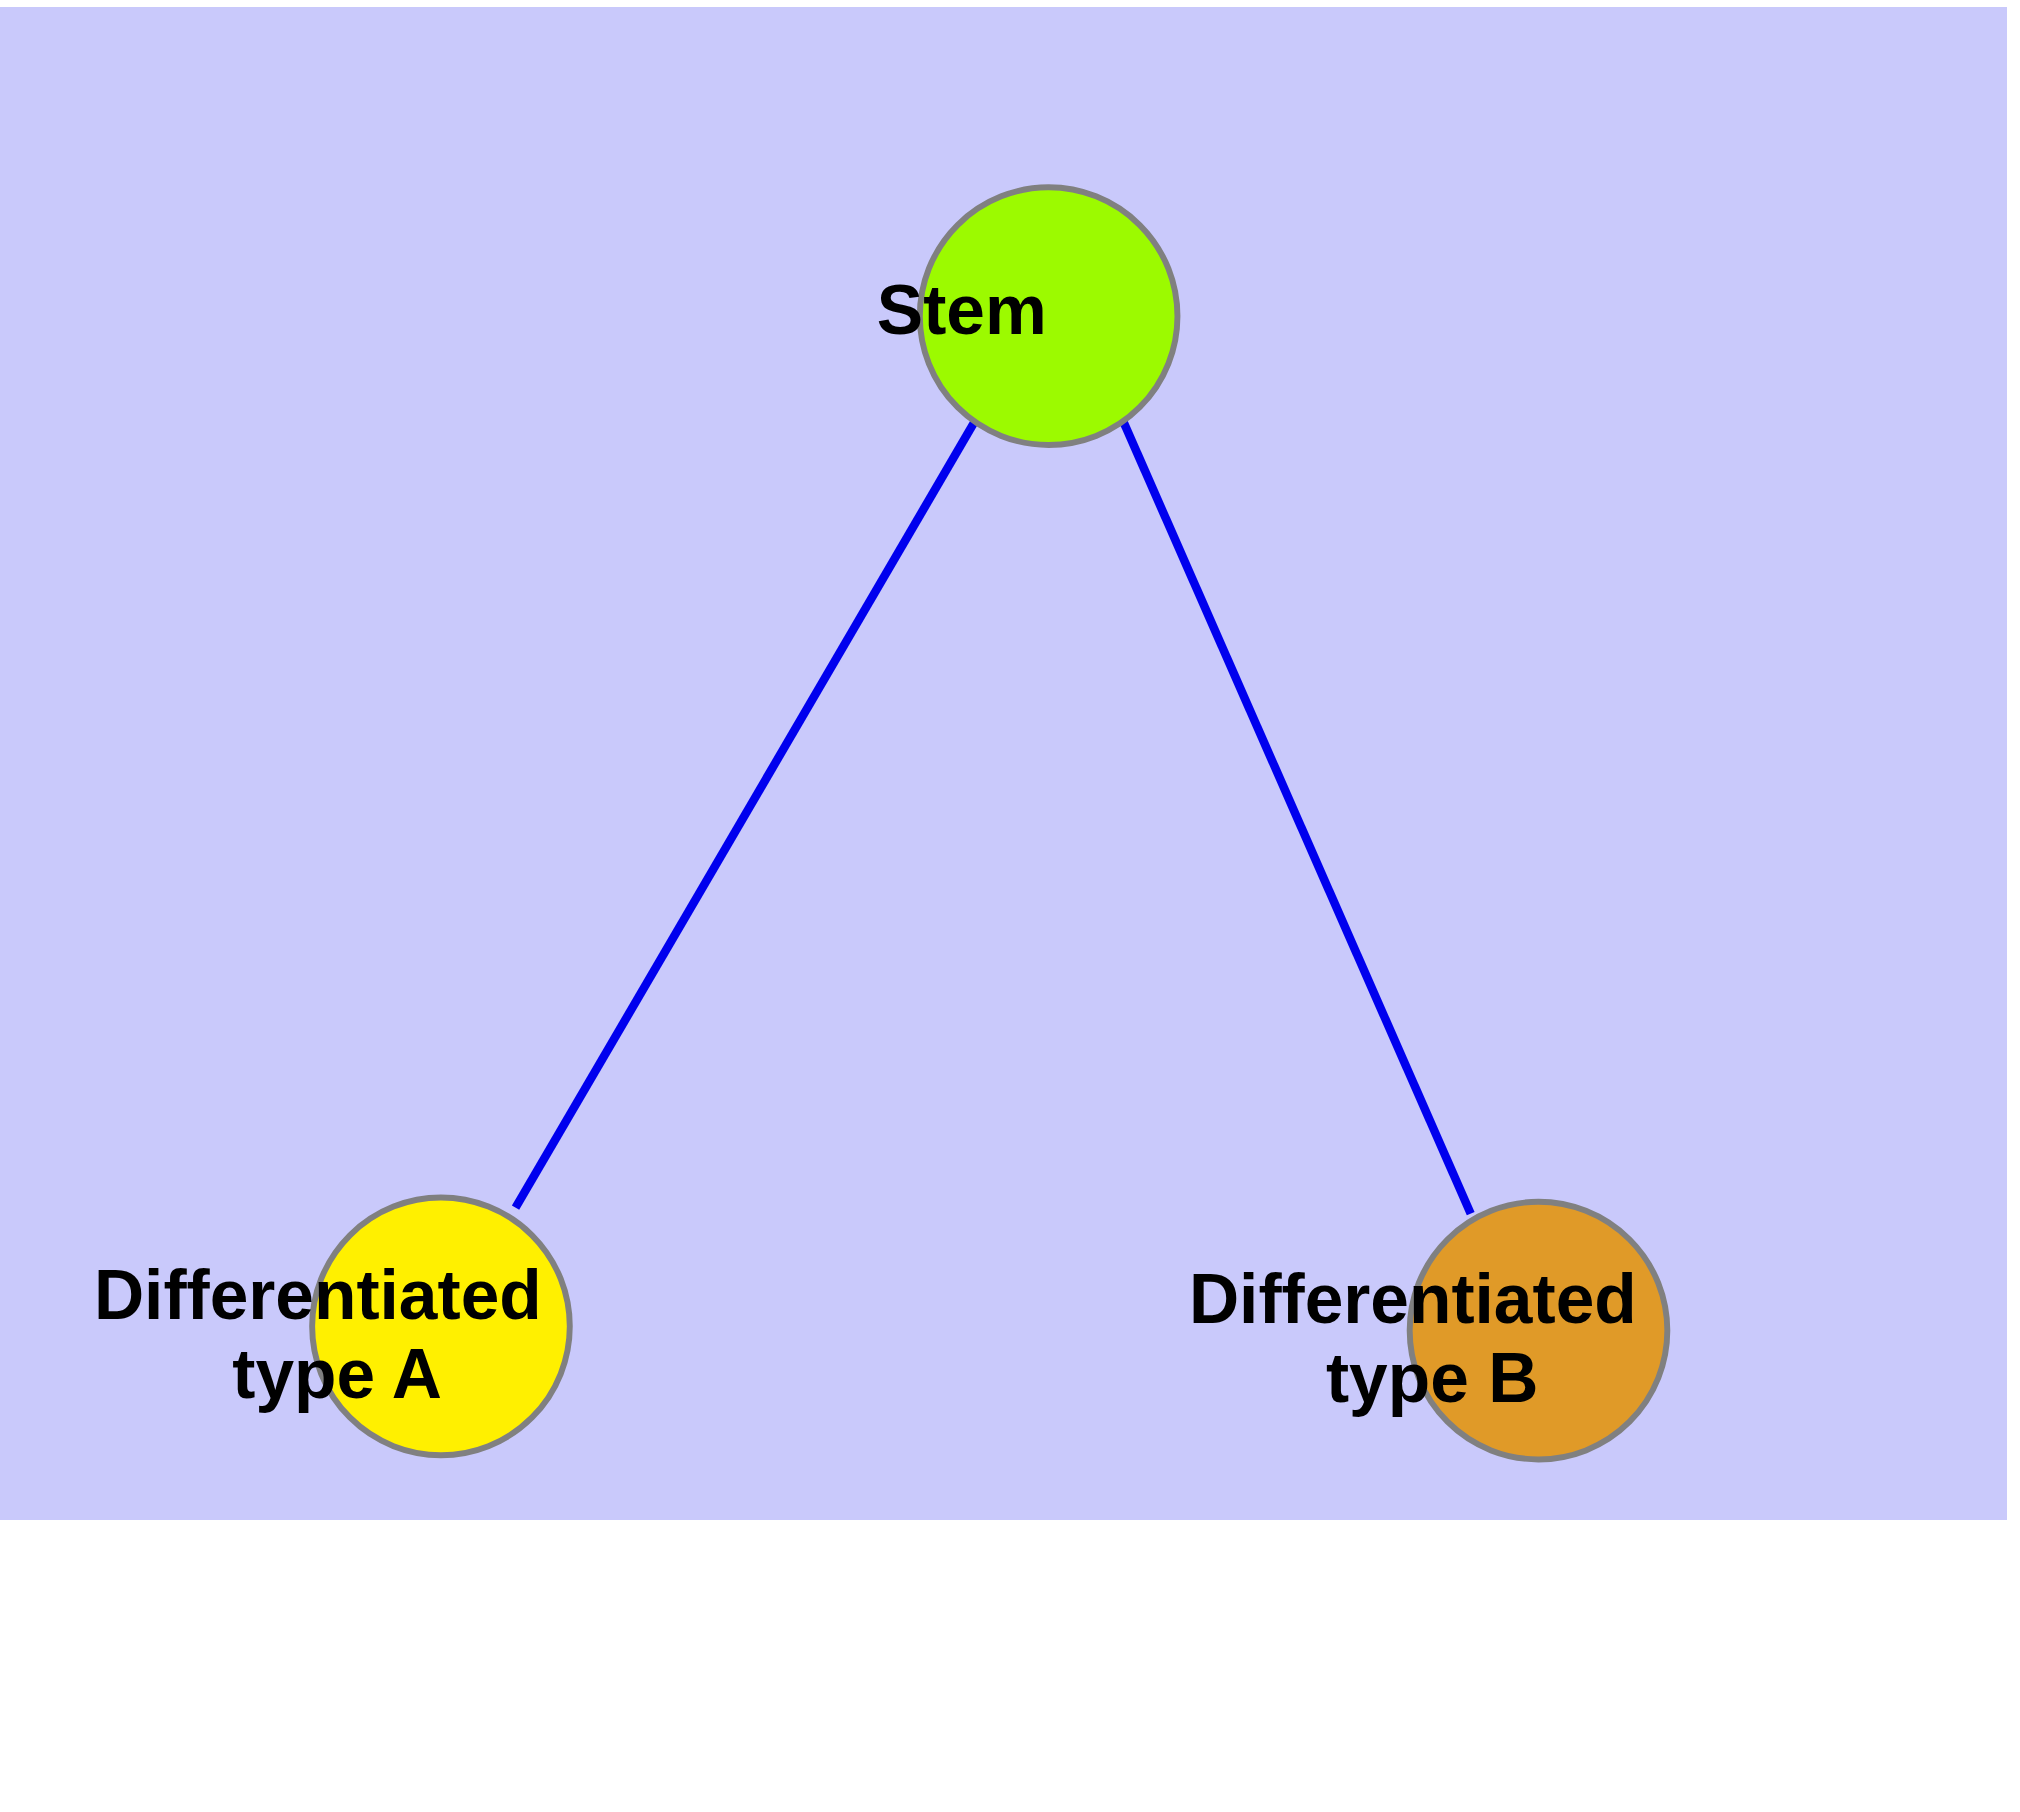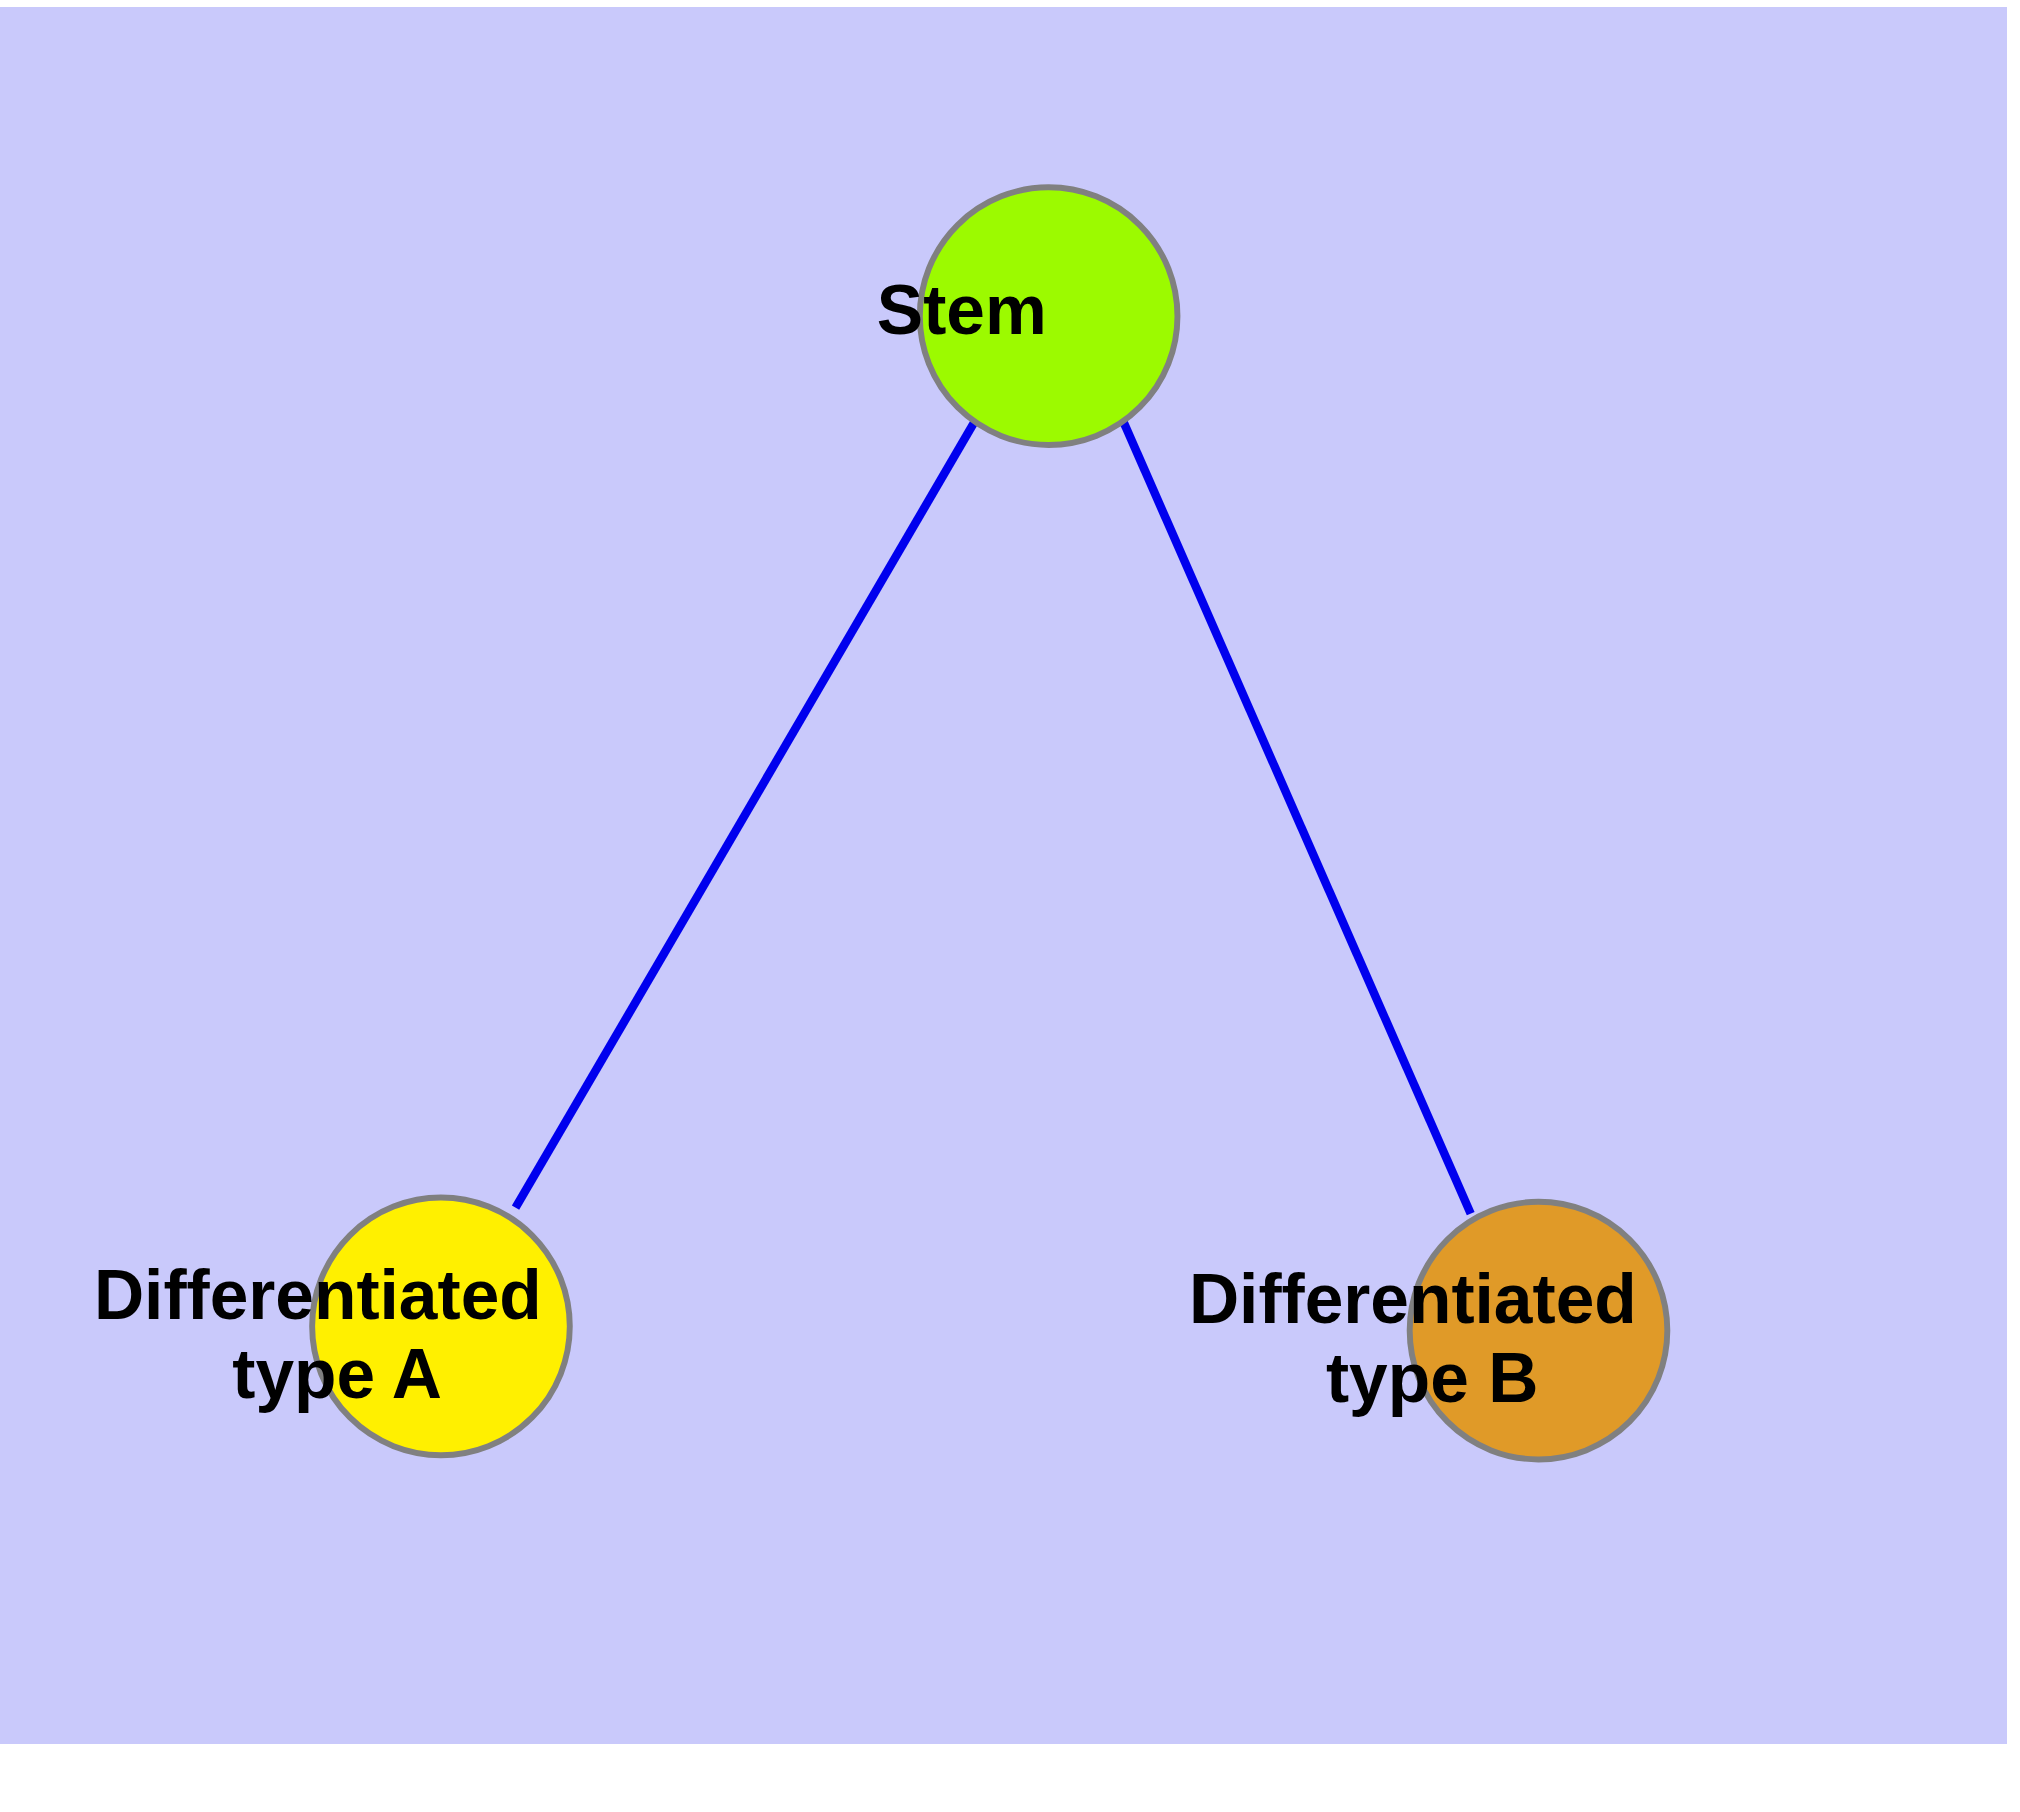--- a/index.html
+++ b/index.html
@@ -4,21 +4,21 @@
 <title>Cell differentiation graph</title>
 <style>
   html, body {
     margin: 0;
     padding: 0;
     background: #ffffff;
   }
   #stage {
     position: relative;
     width: 2021px;
-    height: 1744px;
+    height: 1520px;
     background: #ffffff;
     overflow: hidden;
   }
   #canvas-bg {
     position: absolute;
     left: 0px;
     top: 6.8px;
     width: 2007px;
     height: 1805px;
     background: #c9c9fb;

